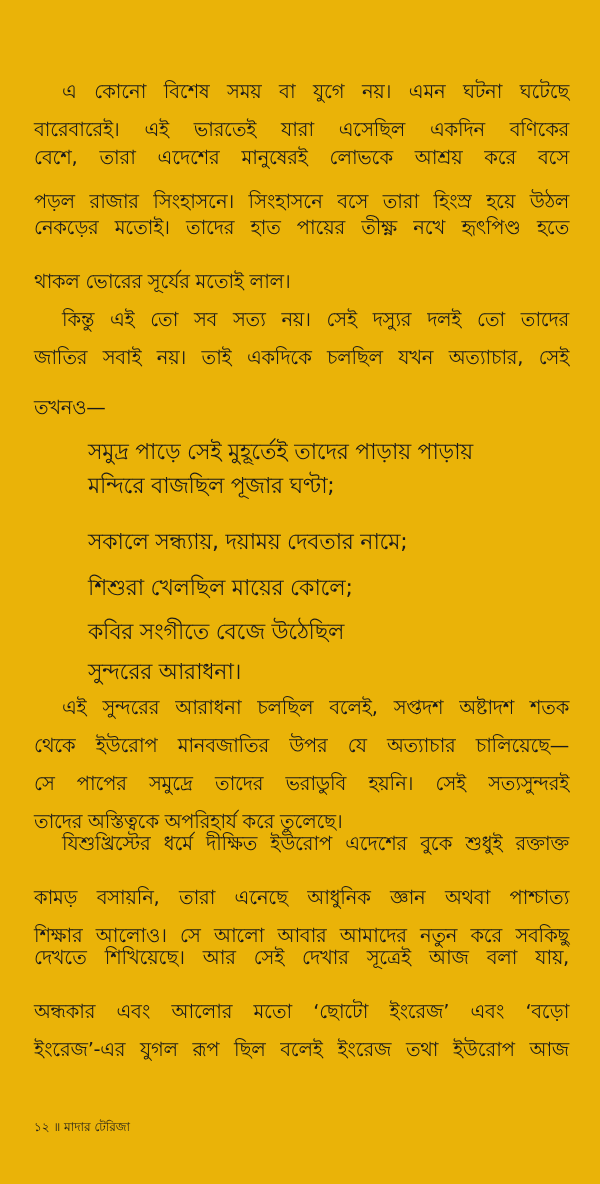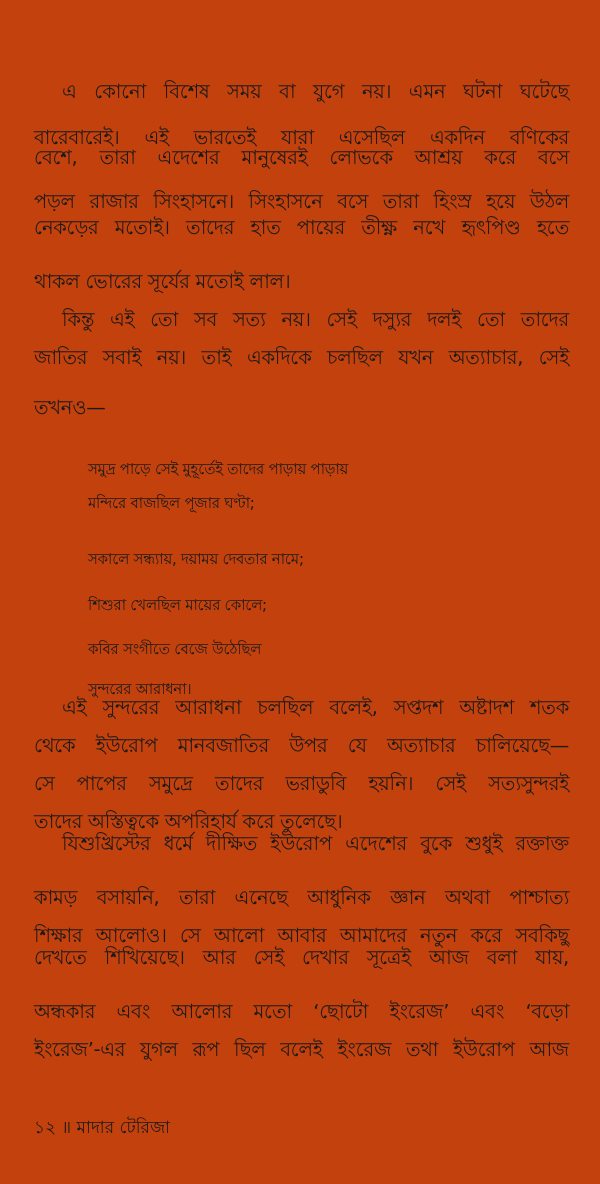--- a/index.html
+++ b/index.html
@@ -12,61 +12,60 @@
       height: 1184px;
       position: relative;
       overflow: hidden;
       font-family: "DejaVu Sans", sans-serif;
       color: #1a1a1a;
     }
     .page {
       position: absolute;
       left: 0; top: 0;
       width: 600px; height: 1184px;
-      background: #c2410c;
+      background: #eab308;
     }
     .line {
       position: absolute;
       left: 34px;
       width: 535px;
       font-size: 19.5px;
       line-height: 28px;
       white-space: nowrap;
       text-align: justify;
       text-align-last: justify;
       letter-spacing: -0.3px;
     }
     .line.indent { left: 62px; width: 507px; }
     .line.last { text-align-last: left; }
     .verse {
       position: absolute;
       left: 88px;
-      font-size: 15px;
+      font-size: 22px;
       line-height: 28px;
       white-space: nowrap;
       letter-spacing: -0.3px;
-      margin-top: 17px;
     }
     .footer {
       position: absolute;
       left: 34px;
       top: 1114px;
-      font-size: 17px;
+      font-size: 12px;
       line-height: 26px;
       white-space: nowrap;
     }
   </style>
 </head>
 <body>
 
 <div class="page">
 
   <div>
     <div class="line indent" style="top:78px">এ কোনো বিশেষ সময় বা যুগে নয়। এমন ঘটনা ঘটেছে</div>
-    <div class="line" style="top:124px">বারেবারেই। এই ভারতেই যারা এসেছিল একদিন বণিকের</div>
+    <div class="line" style="top:116px">বারেবারেই। এই ভারতেই যারা এসেছিল একদিন বণিকের</div>
     <div class="line" style="top:144px">বেশে, তারা এদেশের মানুষেরই লোভকে আশ্রয় করে বসে</div>
     <div class="line" style="top:188px">পড়ল রাজার সিংহাসনে। সিংহাসনে বসে তারা হিংস্র হয়ে উঠল</div>
     <div class="line" style="top:214px">নেকড়ের মতোই। তাদের হাত পায়ের তীক্ষ্ণ নখে হৃৎপিণ্ড হতে</div>
     <div class="line last" style="top:268px">থাকল ভোরের সূর্যের মতোই লাল।</div>
   </div>
 
   <div>
     <div class="line indent" style="top:306px">কিন্তু এই তো সব সত্য নয়। সেই দস্যুর দলই তো তাদের</div>
     <div class="line" style="top:344px">জাতির সবাই নয়। তাই একদিকে চলছিল যখন অত্যাচার, সেই</div>
     <div class="line last" style="top:394px">তখনও—</div>

